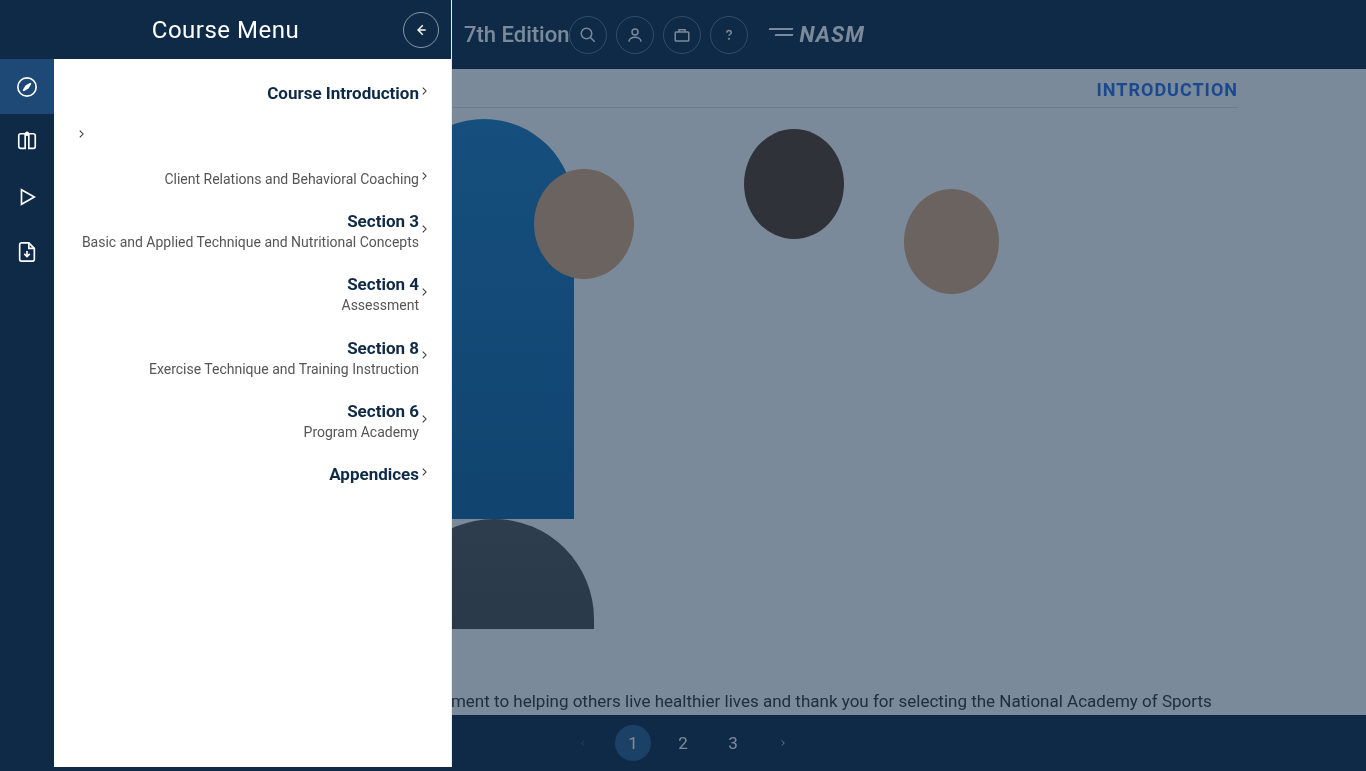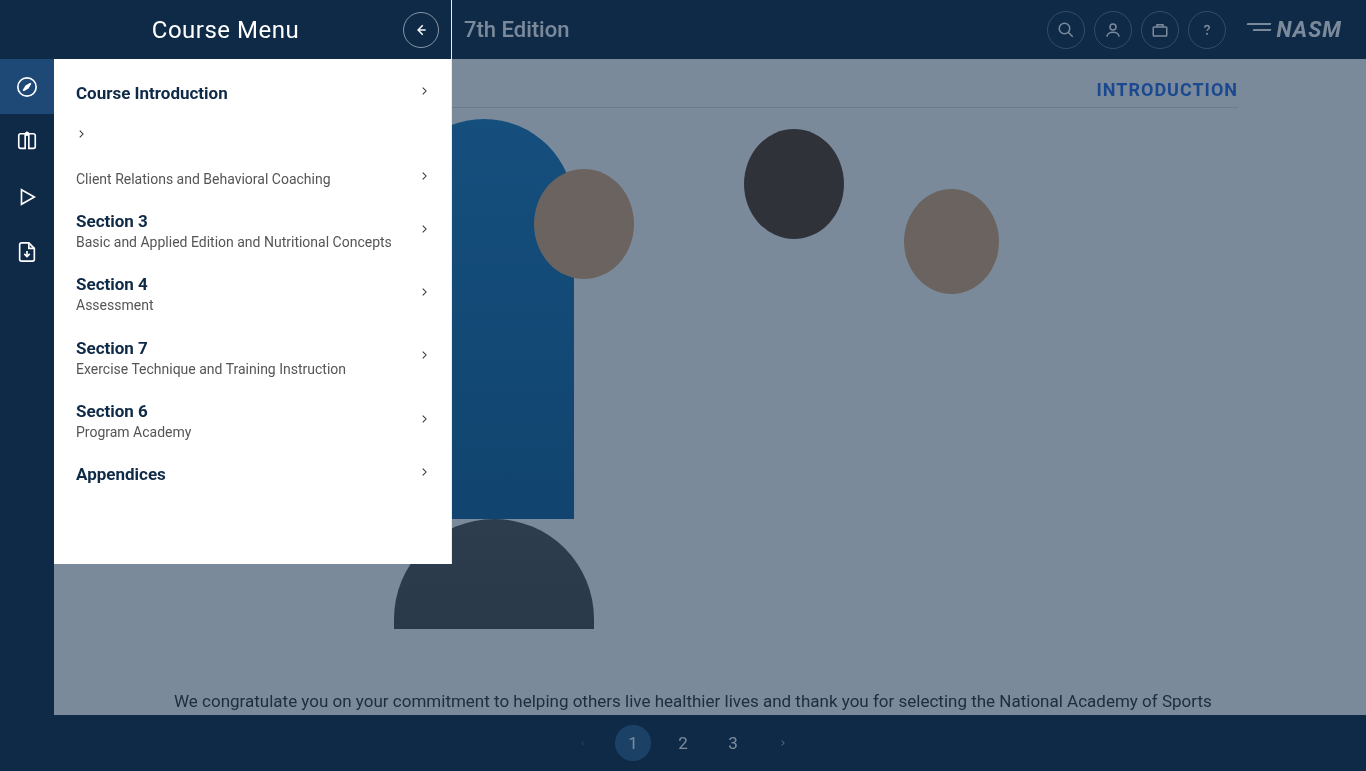--- a/index.html
+++ b/index.html
@@ -9,25 +9,24 @@
       width: 1366px;
       height: 771px;
       overflow: hidden;
       position: relative;
     }
     
     
     .header {
       position: absolute;
       top: 0; left: 0; right: 0;
-      height: 59px;
+      height: 69px;
       background: #0e2a47;
       display: flex;
       align-items: center;
-      justify-content: space-between;
       padding: 0 24px;
       z-index: 10;
     }
     .header-title {
       color: #fff;
       font-size: 22px;
       font-weight: 500;
       margin-left: 440px;
     }
     .header-right {
@@ -80,21 +79,21 @@
     .rail-item.active {
       background: #1e4976;
     }
     .rail-item svg { width: 22px; height: 22px; }
     
     
     .course-menu {
       position: absolute;
       top: 0; left: 0;
       width: 452px;
-      height: 564px;
+      height: 767px;
       background: #fff;
       z-index: 30;
       display: flex;
       flex-direction: column;
       border-right: 1px solid rgba(0,0,0,0.08);
     }
     .menu-header {
       height: 59px;
       background: #0e2a47;
       display: flex;
@@ -140,20 +139,21 @@
     }
     .menu-rail .rail-item { width: 54px; }
     
     .menu-item {
       padding: 11px 14px;
       display: flex;
       align-items: center;
       justify-content: space-between;
       cursor: pointer;
       border-radius: 4px;
+      text-align: right;
     }
     .menu-item-text { flex: 1; }
     .menu-item-title {
       font-size: 17px;
       font-weight: 700;
       color: #0e2a47;
       line-height: 1.3;
     }
     .menu-item-sub {
       font-size: 14px;
@@ -368,38 +368,38 @@
       <div class="menu-item-text">
         <div class="menu-item-sub">Client Relations and Behavioral Coaching</div>
       </div>
       <span class="chev"><svg viewBox="0 0 24 24" fill="none" stroke="currentColor" stroke-width="2.5">
             <polyline points="9 4 17 12 9 20"></polyline>
           </svg></span>
     </div>
     <div class="menu-item">
       <div class="menu-item-text">
         <div class="menu-item-title">Section 3</div>
-        <div class="menu-item-sub">Basic and Applied Edition and Nutritional Concepts</div>
+        <div class="menu-item-sub">Basic and Applied Technique and Nutritional Concepts</div>
       </div>
       <span class="chev"><svg viewBox="0 0 24 24" fill="none" stroke="currentColor" stroke-width="2.5">
             <polyline points="9 4 17 12 9 20"></polyline>
           </svg></span>
     </div>
     <div class="menu-item">
       <div class="menu-item-text">
         <div class="menu-item-title">Section 4</div>
         <div class="menu-item-sub">Assessment</div>
       </div>
       <span class="chev"><svg viewBox="0 0 24 24" fill="none" stroke="currentColor" stroke-width="2.5">
             <polyline points="9 4 17 12 9 20"></polyline>
           </svg></span>
     </div>
     <div class="menu-item">
       <div class="menu-item-text">
-        <div class="menu-item-title">Section 7</div>
+        <div class="menu-item-title">Section 8</div>
         <div class="menu-item-sub">Exercise Technique and Training Instruction</div>
       </div>
       <span class="chev"><svg viewBox="0 0 24 24" fill="none" stroke="currentColor" stroke-width="2.5">
             <polyline points="9 4 17 12 9 20"></polyline>
           </svg></span>
     </div>
     <div class="menu-item">
       <div class="menu-item-text">
         <div class="menu-item-title">Section 6</div>
         <div class="menu-item-sub">Program Academy</div>

